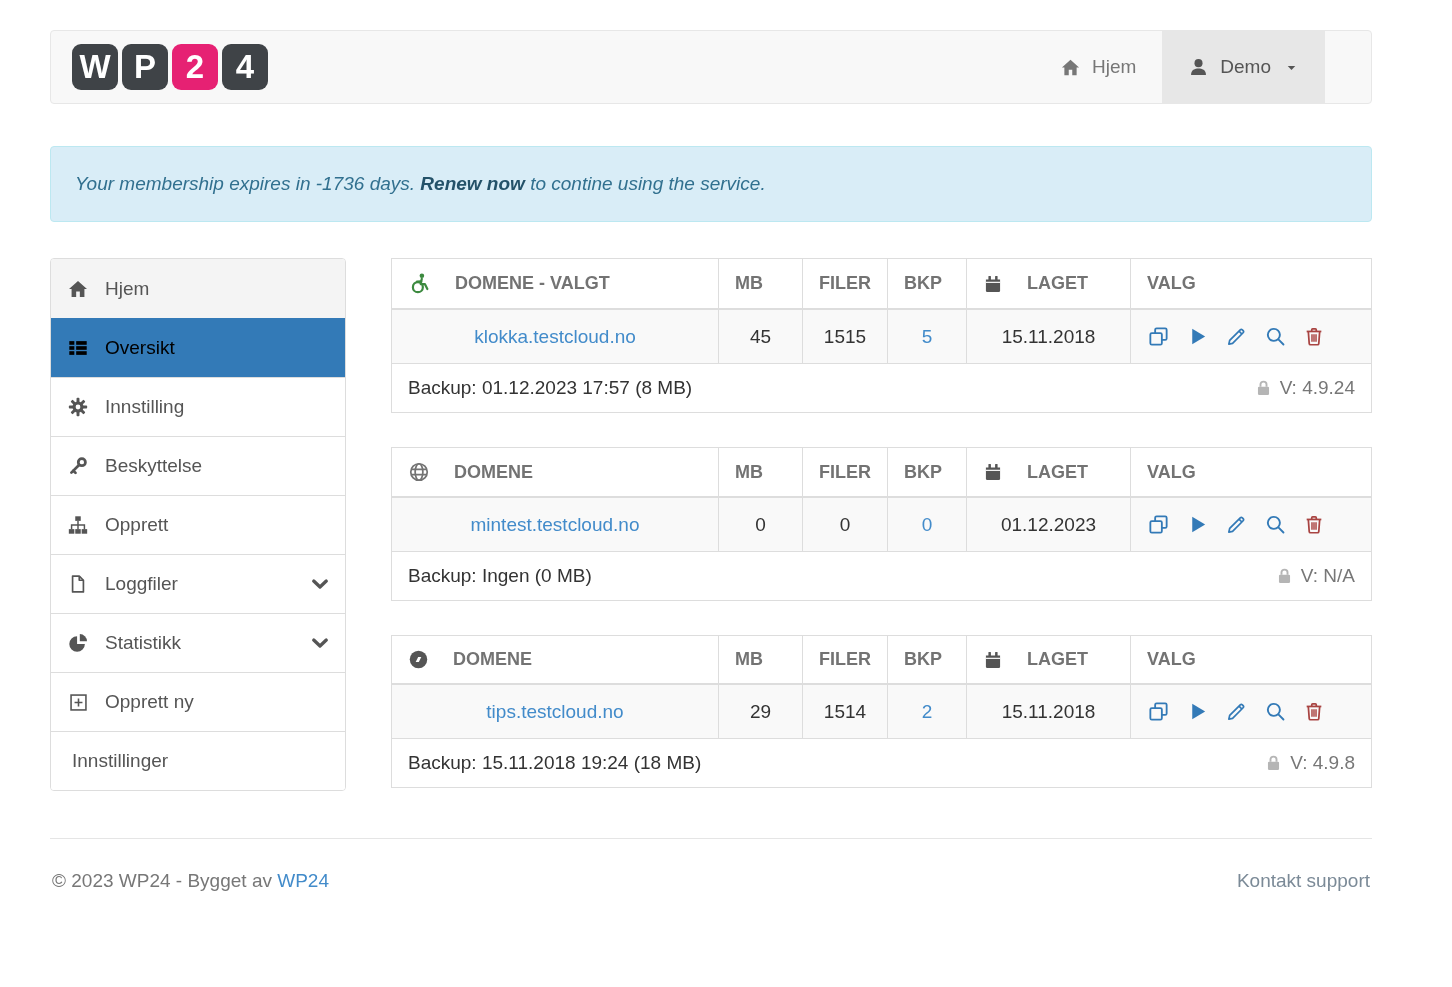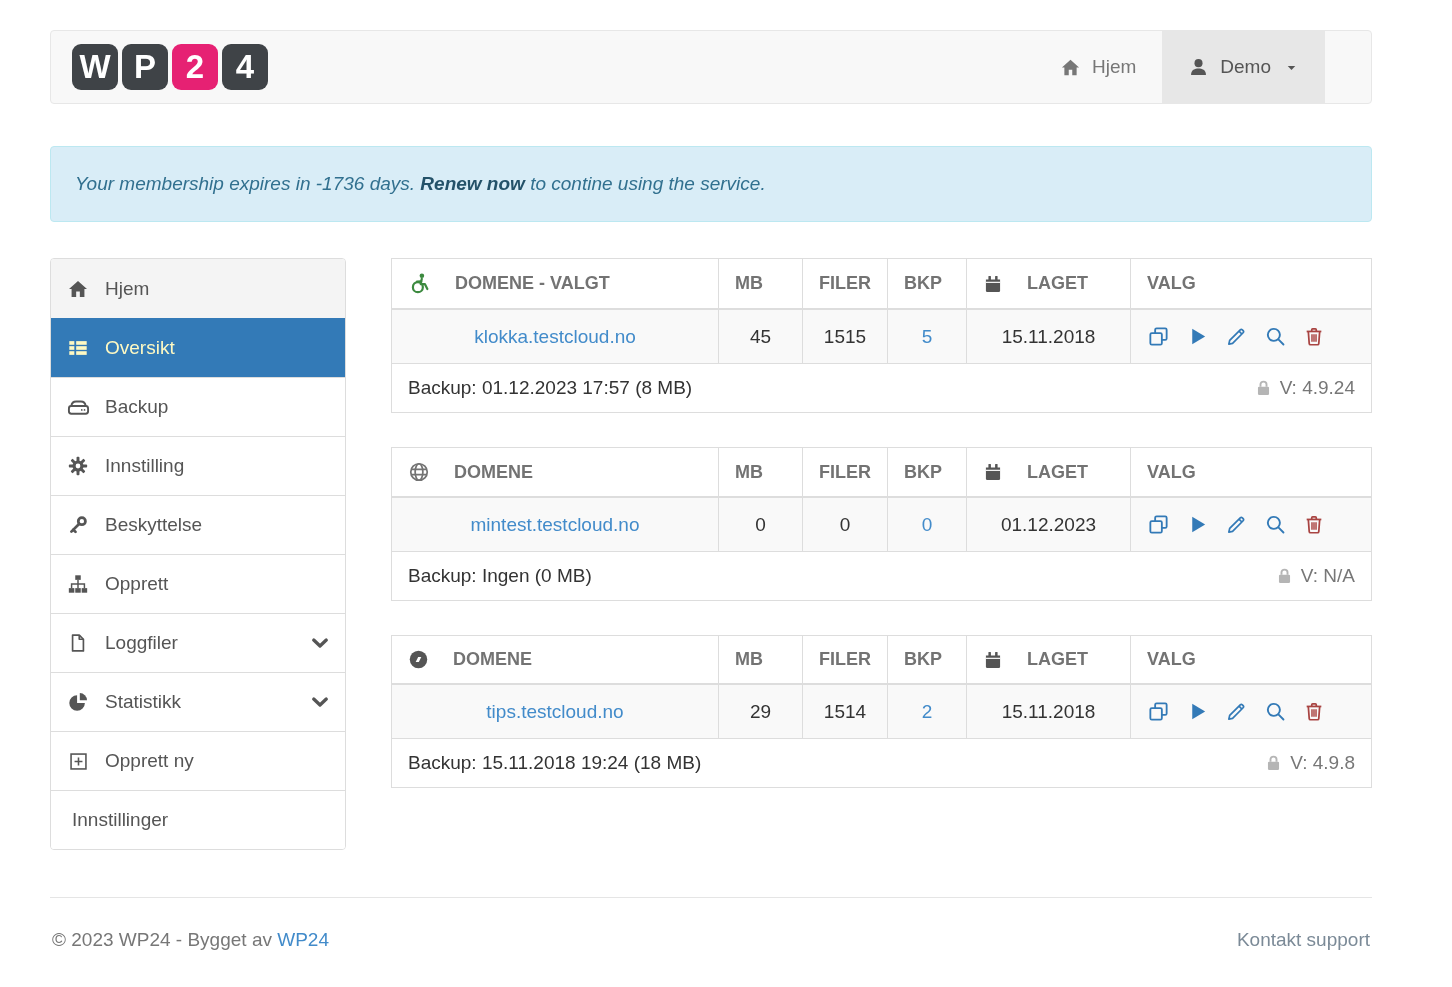--- a/index.html
+++ b/index.html
@@ -52,21 +52,21 @@
   .sidebar {
     width: 296px; border: 1px solid #ddd; border-radius: 4px;
     background: #fff; overflow: hidden; flex-shrink: 0;
   }
   .side-item {
     display: flex; align-items: center; gap: 15px;
     padding: 15px 15px; height: 59px;
     border-top: 1px solid #ddd; color: #555; cursor: pointer; background: #fff;
   }
   .side-item:first-child { border-top: none; background: #f4f4f4; }
-  .side-item.active { background: #337ab7; color: #fef9c3; border-top-color: #337ab7; }
+  .side-item.active { background: #337ab7; color: #000000; border-top-color: #337ab7; }
   .side-item .icn { width: 24px; display: flex; align-items: center; justify-content: center; flex-shrink: 0; }
   .side-item .chev { margin-left: auto; display: flex; align-items: center; }
   .side-item.noicon { padding-left: 21px; }
 
   
   .main { width: 981px; margin-left: 45px; }
   table.panel { width: 100%; border-collapse: collapse; margin-bottom: 34px; background: #fff; }
   table.panel:last-child { margin-bottom: 0; }
   table.panel, table.panel th, table.panel td { border: 1px solid #ddd; }
   table.panel th {
@@ -156,31 +156,20 @@
           <svg viewBox="0 0 24 24" width="22" height="22" fill="currentColor">
               <rect x="2.5" y="4.5" width="5.5" height="4"></rect>
               <rect x="10" y="4.5" width="11.5" height="4"></rect>
               <rect x="2.5" y="10" width="5.5" height="4"></rect>
               <rect x="10" y="10" width="11.5" height="4"></rect>
               <rect x="2.5" y="15.5" width="5.5" height="4"></rect>
               <rect x="10" y="15.5" width="11.5" height="4"></rect>
             </svg>
         </span>
         <span>Oversikt</span>
-      </div>
-      <div class="side-item">
-        <span class="icn">
-          <svg viewBox="0 0 24 24" width="23" height="23" fill="none" stroke="currentColor" stroke-width="2">
-              <rect x="2" y="10.5" width="20" height="8" rx="2.5"></rect>
-              <path d="M4.5 10.5 C5 6.8 7 5.8 9.5 5.8 H14.5 C17 5.8 19 6.8 19.5 10.5"></path>
-              <circle cx="15.4" cy="14.5" r="0.9" fill="currentColor" stroke="none"></circle>
-              <circle cx="18.3" cy="14.5" r="0.9" fill="currentColor" stroke="none"></circle>
-            </svg>
-        </span>
-        <span>Backup</span>
       </div>
       <div class="side-item">
         <span class="icn">
           <svg viewBox="0 0 24 24" width="22" height="22">
               <g fill="currentColor">
                 <rect x="10.4" y="2" width="3.2" height="20" rx="1"></rect>
                 <rect x="10.4" y="2" width="3.2" height="20" rx="1" transform="rotate(45 12 12)"></rect>
                 <rect x="10.4" y="2" width="3.2" height="20" rx="1" transform="rotate(90 12 12)"></rect>
                 <rect x="10.4" y="2" width="3.2" height="20" rx="1" transform="rotate(135 12 12)"></rect>
                 <circle cx="12" cy="12" r="6"></circle>

